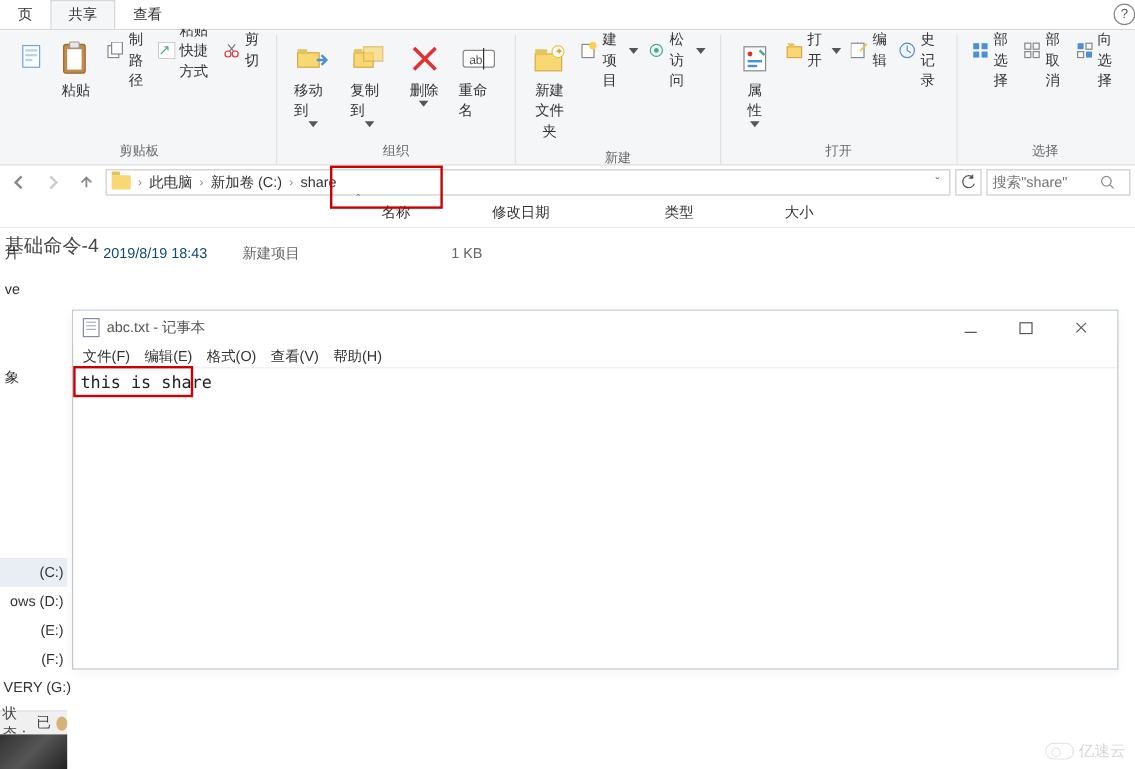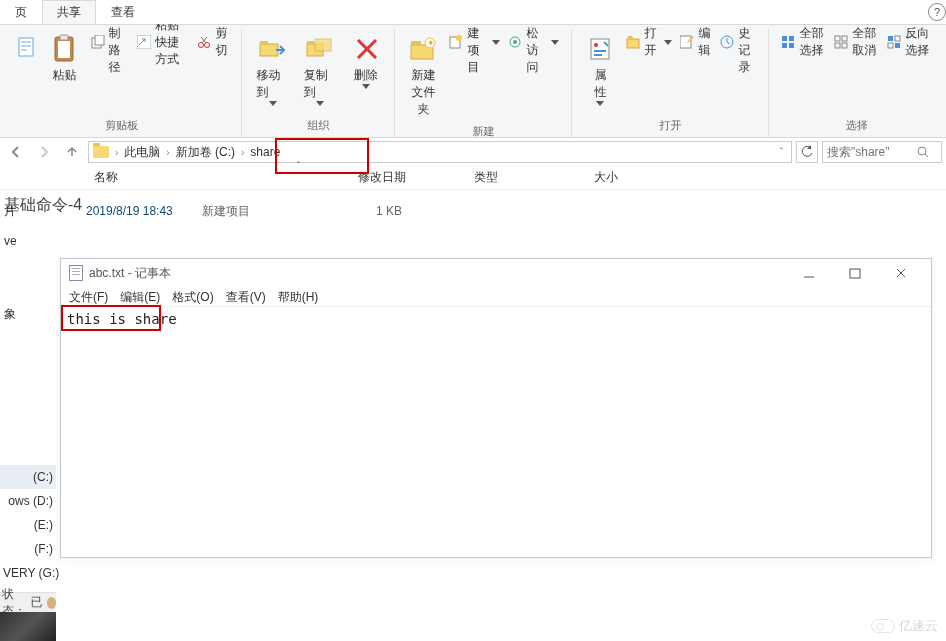--- a/index.html
+++ b/index.html
@@ -110,21 +110,21 @@
     
     .colheaders {
       height: 24px;
       display: flex;
       align-items: center;
       border-bottom: 1px solid #eee;
       padding-left: 86px;
       font-size: 12px;
       color: #333;
     }
-    .colh { padding: 0 8px; }
+    .colh { padding: 0 8px; text-align: right; }
     .colh.name { width: 264px; }
     .colh.date { width: 116px; }
     .colh.type { width: 120px; }
     .colh.size { width: 100px; }
     .left-label { position: absolute; left: 0; top: 193px; font-size: 16px; color: #454545; padding: 2px 4px;}
     
     .filearea { position: relative; padding-left: 86px; }
     .navpane { position: absolute; left: 0; top: 0; width: 58px; height: 430px; color: #333;}
     .navitem { padding: 4px 4px; font-size: 12px; color: #333; }
     .filerow {
@@ -286,20 +286,30 @@
       </div>
       <div class="rbtn">
         <div class="icn">
             <svg width="24" height="26">
               <path d="M4 4 L22 22 M22 4 L4 22" stroke="#d33" stroke-width="3"></path>
             </svg>
           </div>
         <span>删除</span>
         <div class="triangle-down"></div>
       </div>
+      <div class="rbtn">
+        <div class="icn">
+            <svg width="28" height="22">
+              <rect x="1" y="4" width="26" height="14" rx="2" fill="#fff" stroke="#888"></rect>
+              <text x="6" y="15" font-size="10" fill="#555">ab</text>
+              <line x1="18" y1="2" x2="18" y2="20" stroke="#333"></line>
+            </svg>
+          </div>
+        <span>重命名</span>
+      </div>
     </div>
     <div class="ribbon-label">组织</div>
   </div>
 
   <div class="ribbon-group">
     <div class="ribbon-body">
       <div class="rbtn">
         <div class="icn">
             <svg width="30" height="26">
               <rect x="3" y="9" width="22" height="14" fill="#f8d872" stroke="#d6a944"></rect>

